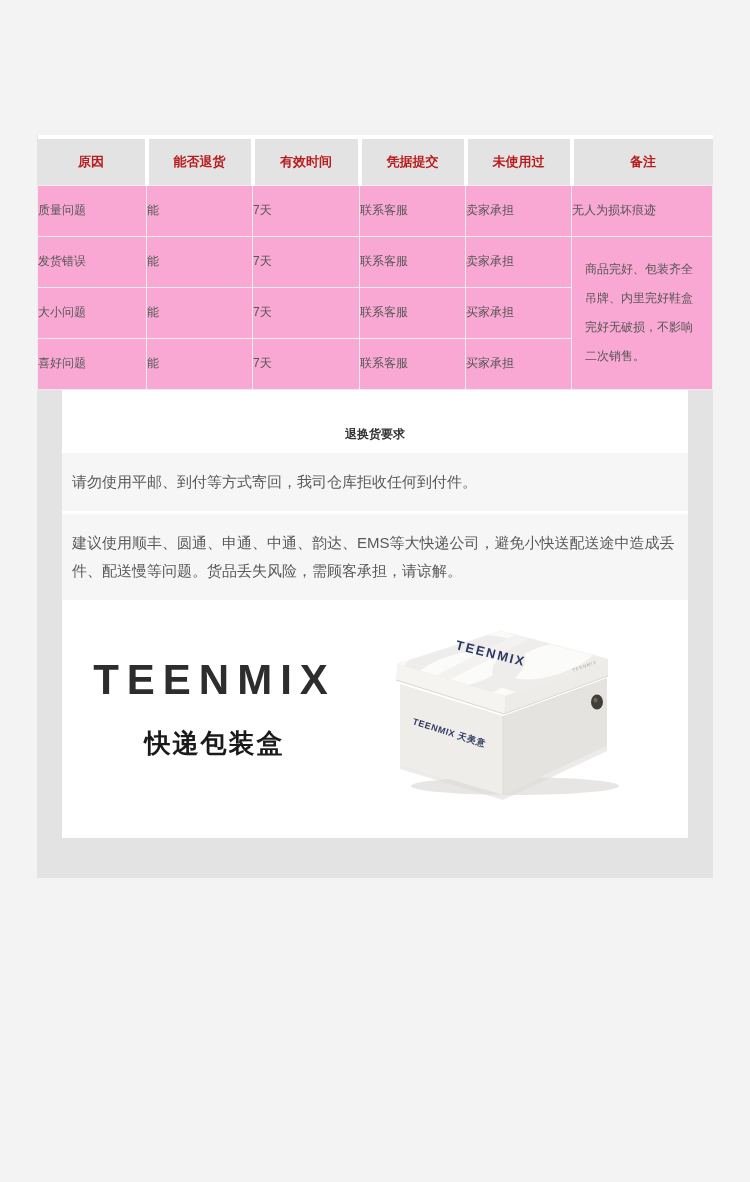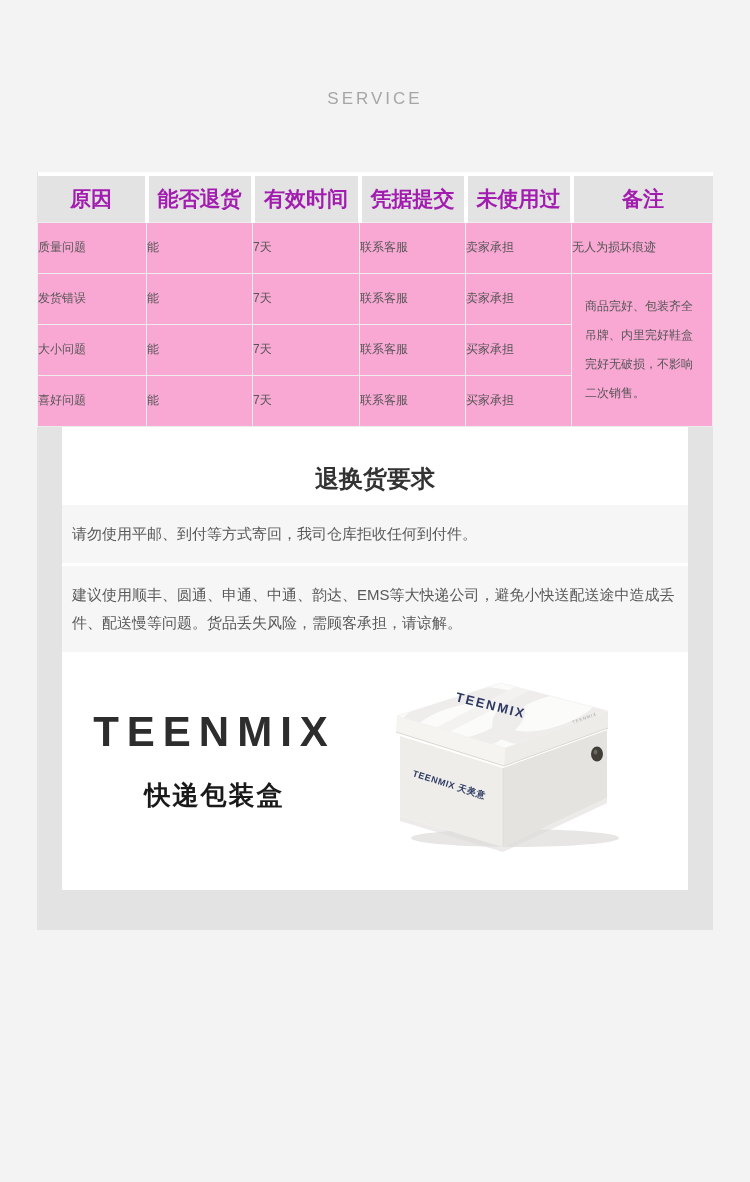--- a/index.html
+++ b/index.html
@@ -24,60 +24,59 @@
     height:73px;
     display:flex; align-items:center; justify-content:center;
     font-size:17px; font-weight:bold; color:#333;
   }
   table.returns { border-collapse:collapse; width:100%; table-layout:fixed; }
   table.returns th {
     background:#e3e3e3;
     border-top:4px solid #fff;
     border-left:4px solid #fff;
     height:48px;
-    font-size:21px; font-weight:bold; color:#a21caf;
+    font-size:13px; font-weight:bold; color:#b91c1c;
     text-align:center;
   }
   table.returns th:first-child { border-left:none; }
   table.returns td {
     background:#f9a8d4;
     border:1px solid #ededed;
     height:51px;
     text-align:left;
     font-size:12px; color:#555;
   }
   td.note-cell {
     text-align:left;
     padding:10px 13px;
     line-height:29px;
     vertical-align:middle;
   }
 
   .content { margin:0 25px; background:#fff; }
-  .req-heading { padding-top:36px; text-align:center; font-size:24px; font-weight:bold; color:#333; }
+  .req-heading { padding-top:36px; text-align:center; font-size:12px; font-weight:bold; color:#333; }
   .para { margin:21px 18px 0; font-size:15px; line-height:26px; color:#595959; }
   .para-band {
     background:#f6f6f6;
     margin-top:10px;
     padding:15px 10px;
     font-size:15px; line-height:28px; color:#595959;
   }
   .para-band + .para-band { margin-top:3px; }
 
   .packaging { display:flex; align-items:flex-start; height:238px; }
   .brand-col { flex:0 0 305px; text-align:center; margin-top:56px; }
   .brand-logo { font-size:42px; font-weight:bold; letter-spacing:8px; color:#2d2d2d; }
   .brand-caption { margin-top:22px; font-size:26px; font-weight:bold; letter-spacing:2px; color:#1a1a1a; }
   .box-art { margin:18px 0 0 26px; }
 </style>
 </head>
 <body>
 
 <div class="page-header">
-  <div class="page-subtitle">SERVICE</div>
 </div>
 
 <div class="service-panel">
 
   <table class="returns">
     <colgroup>
       <col style="width:109px">
         <col style="width:106px">
         <col style="width:107px">
       <col style="width:106px">

